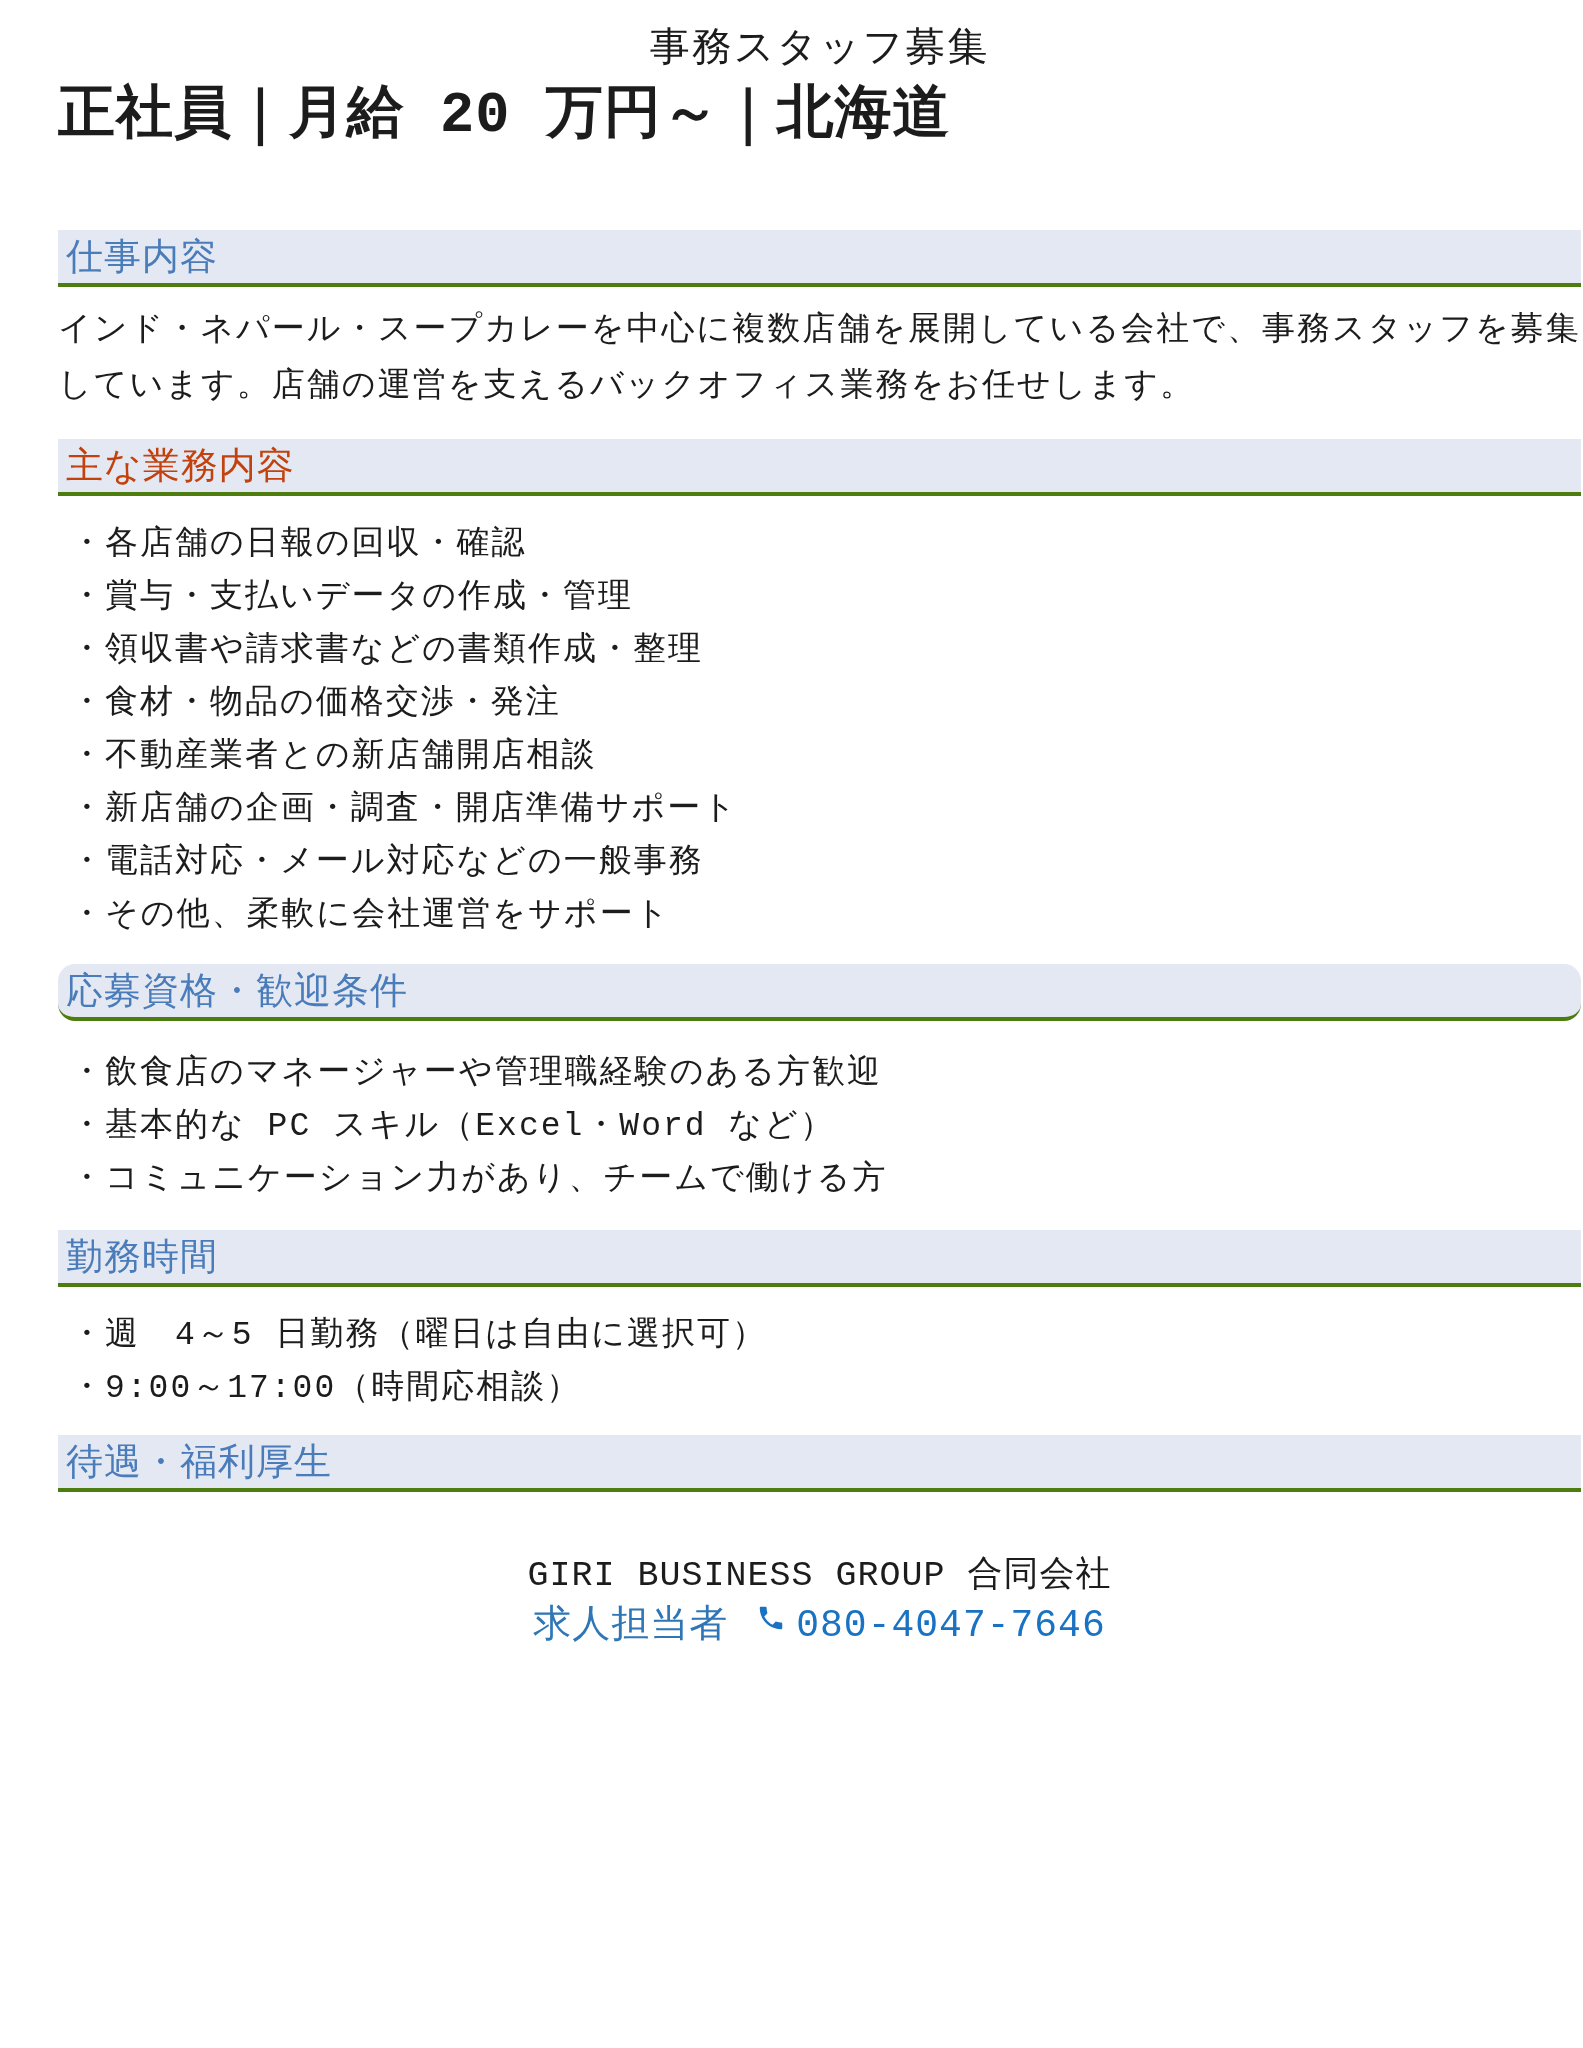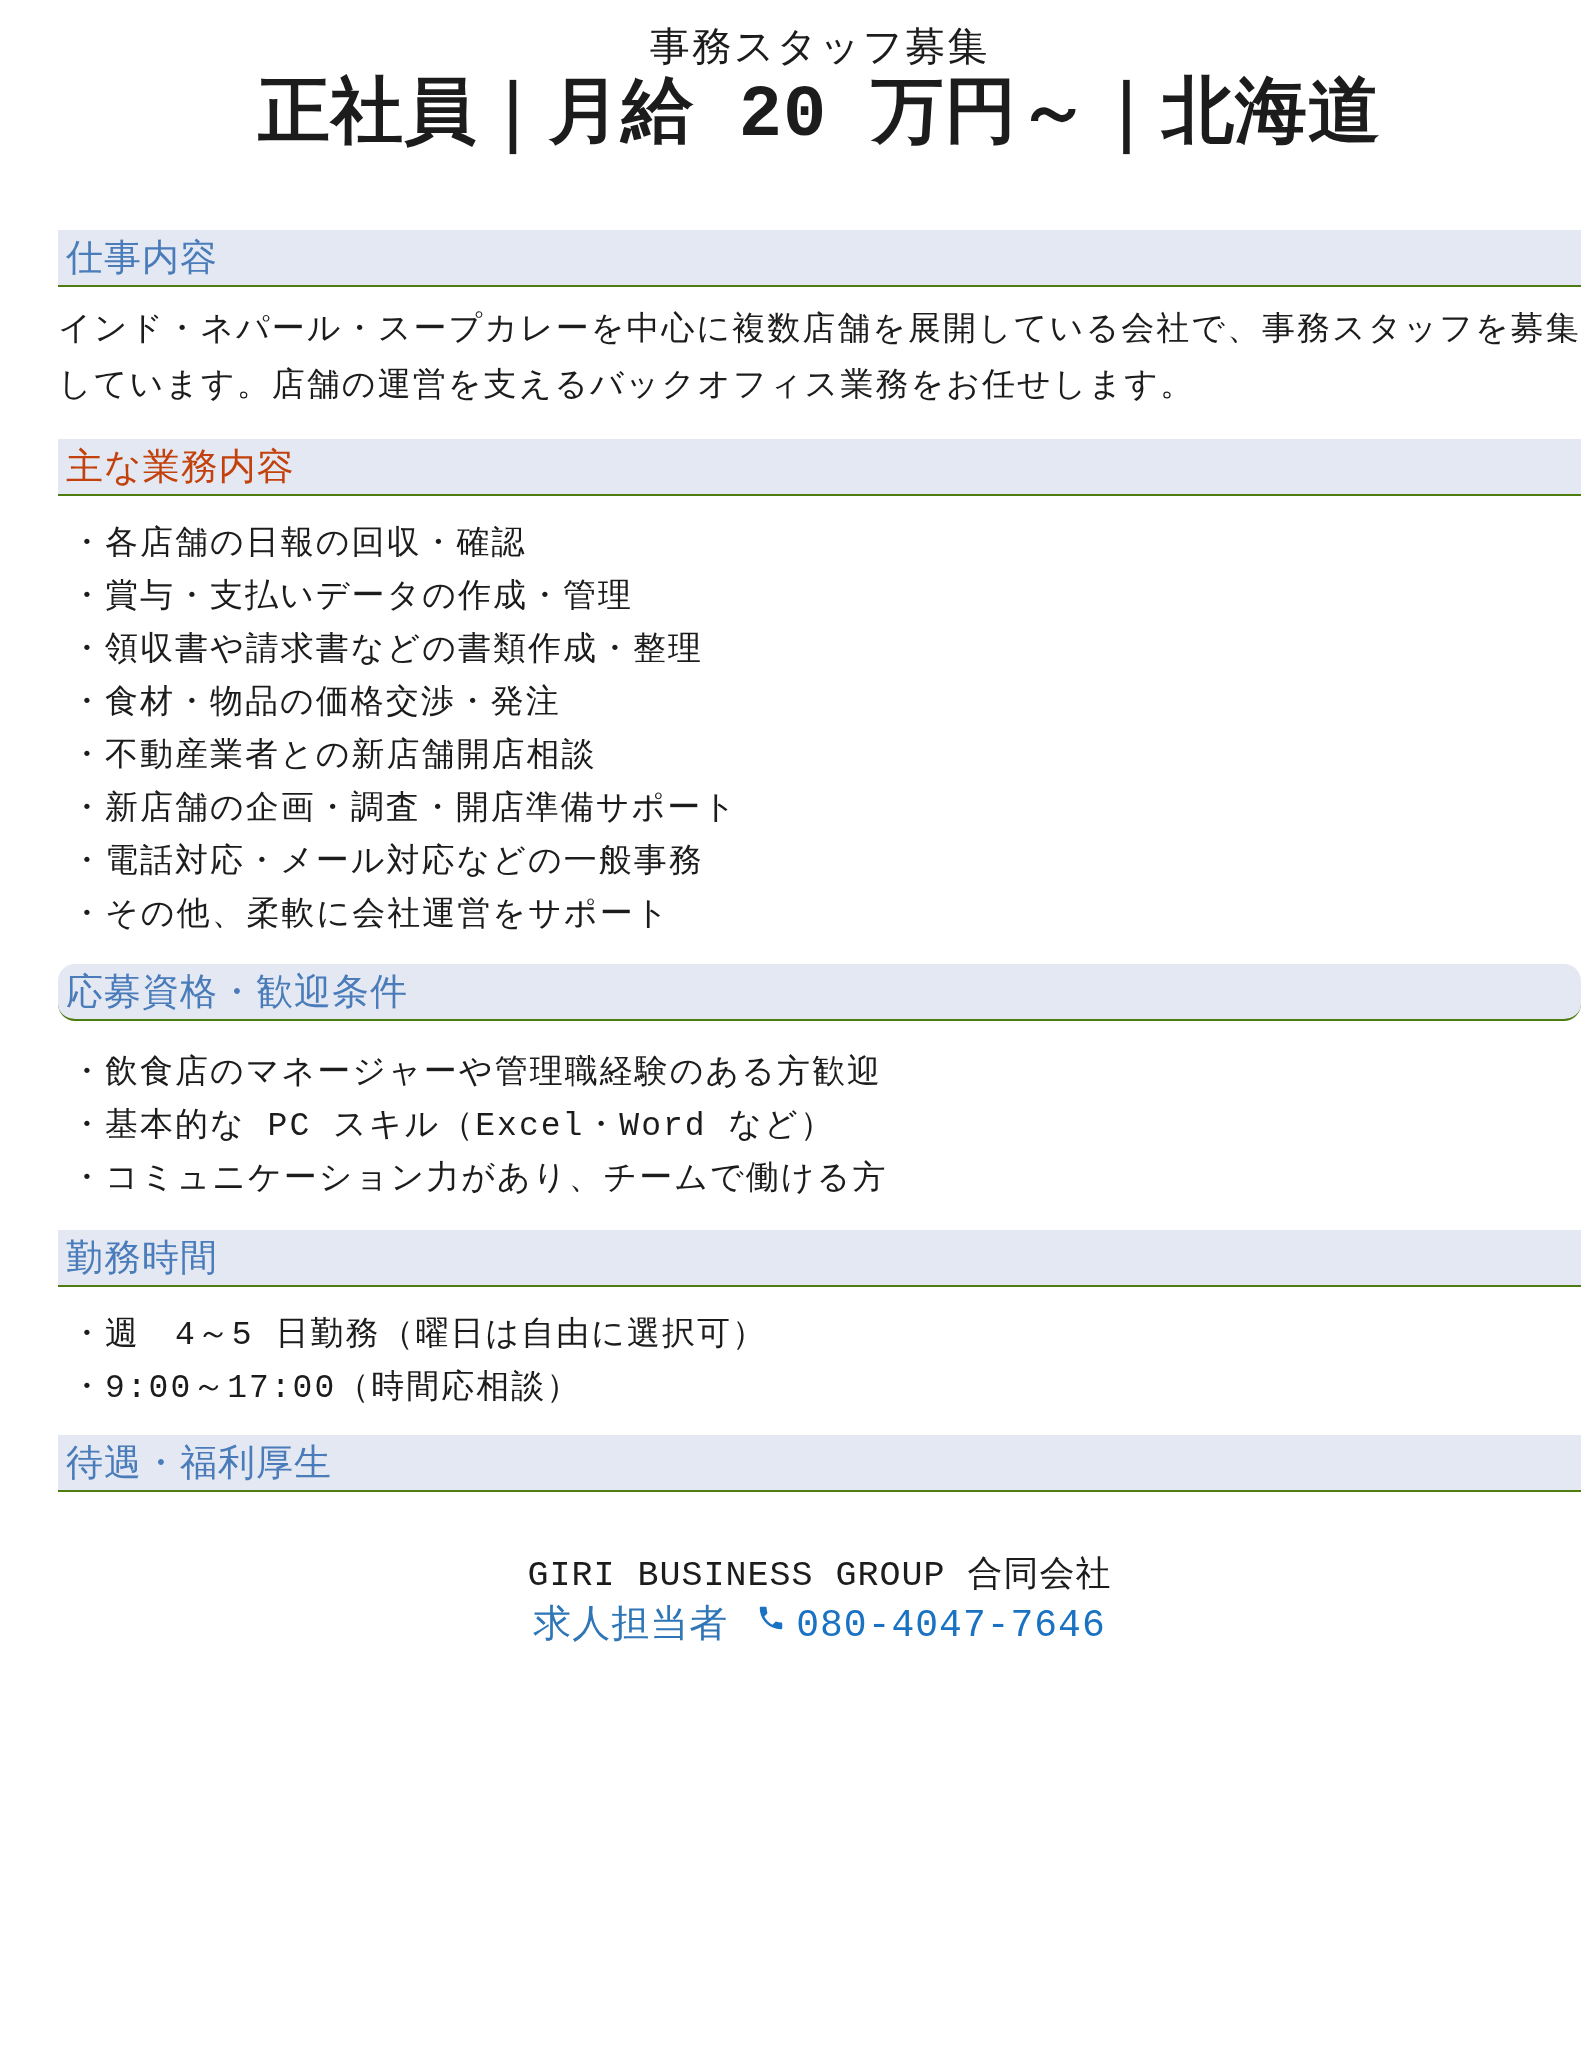--- a/index.html
+++ b/index.html
@@ -21,30 +21,29 @@
   .doc-title {
     margin: 26px 0 0 0;
     text-align: center;
     font-size: 40px;
     line-height: 48px;
     font-weight: 400;
     letter-spacing: 2px;
   }
   .doc-subtitle {
     margin: 6px 0 0 0;
-    text-align: center;
-    font-size: 72px;
+    font-size: 57px;
     line-height: 72px;
     font-weight: 700;
     letter-spacing: 1px;
   }
   .band {
     height: 57px;
     background: #e3e8f3;
-    border-bottom: 2px solid #4d7c0f;
+    border-bottom: 4px solid #4d7c0f;
     box-sizing: border-box;
     display: flex;
     align-items: center;
     padding-left: 8px;
     font-size: 37px;
     letter-spacing: 1px;
   }
   .band.blue { color: #4a7cba; }
   .band.black { color: #c2410c; }
   .band-1 { margin-top: 78px; }

